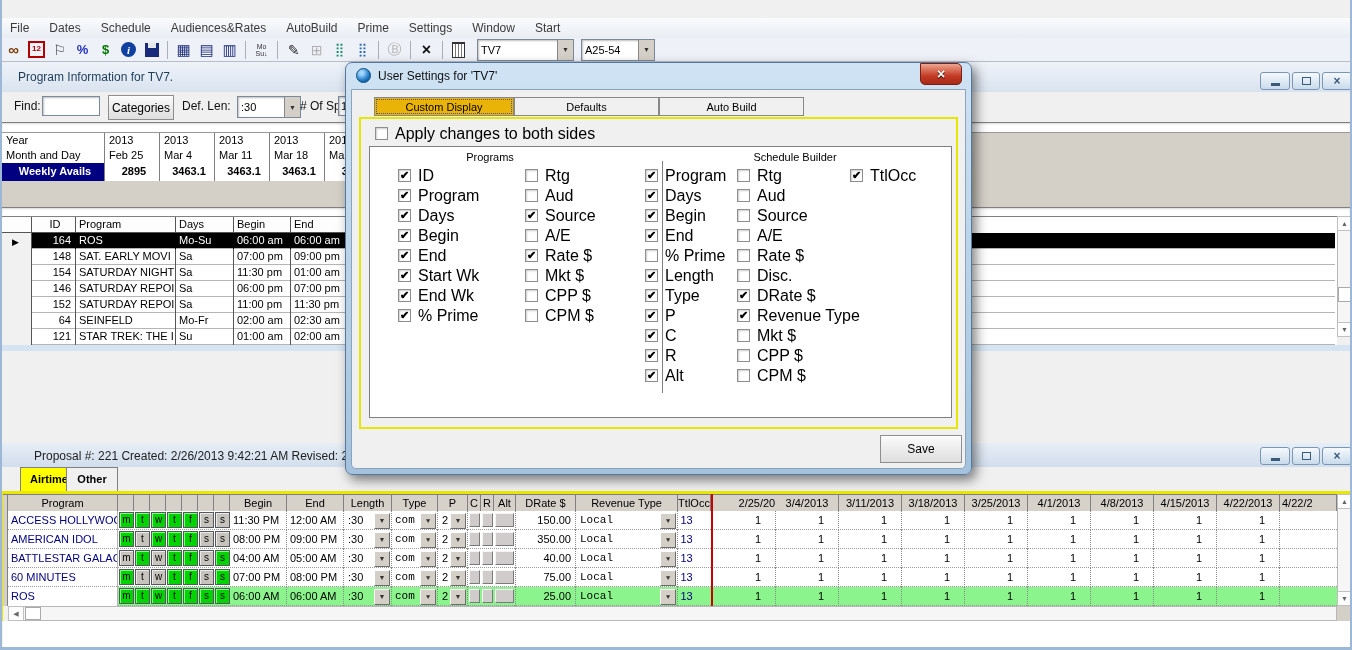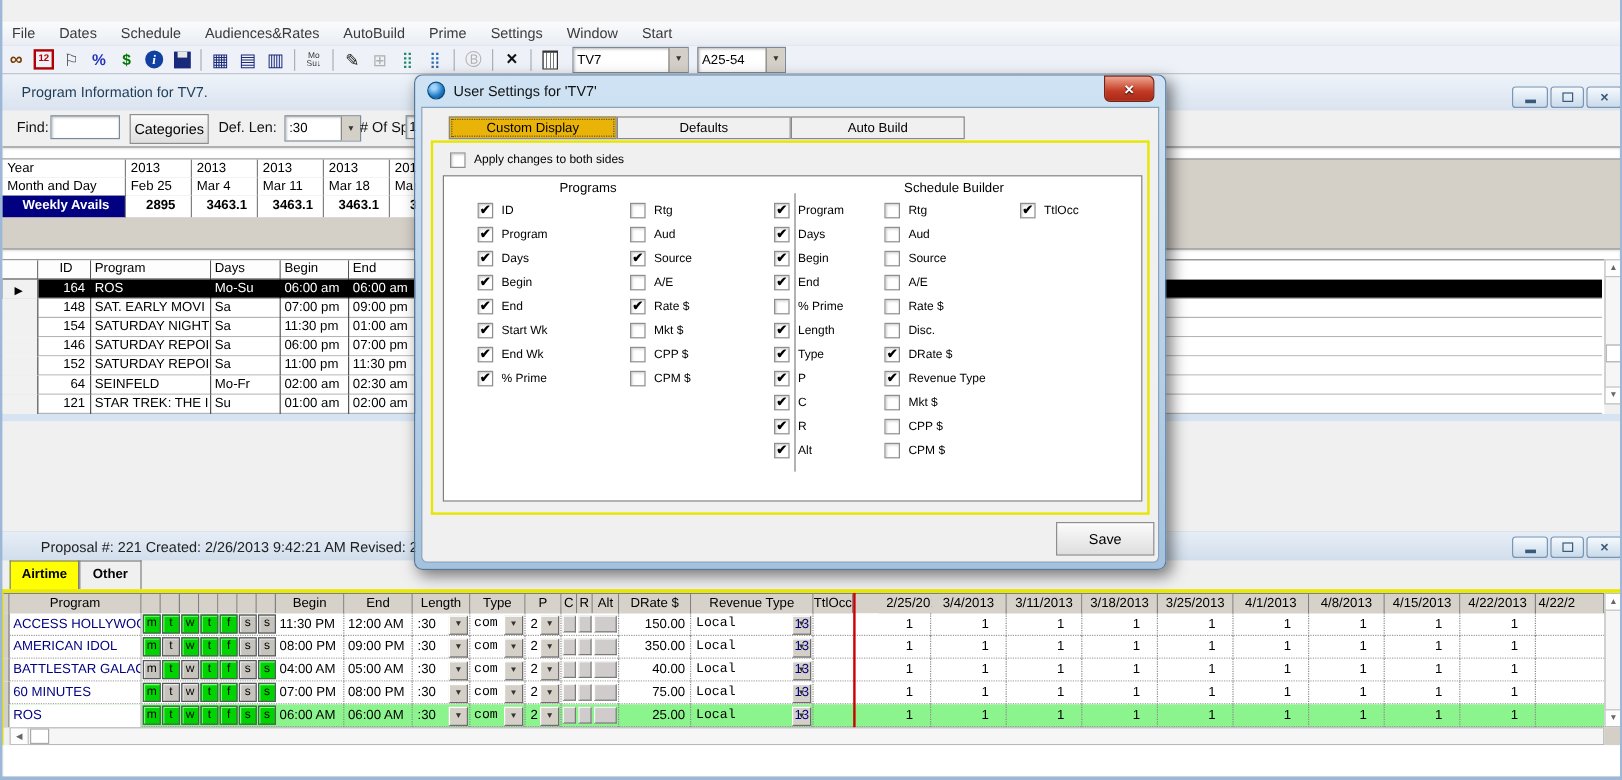--- a/index.html
+++ b/index.html
@@ -106,21 +106,21 @@
   .dtab.selt{background:#eab308;outline:1px dotted #555;outline-offset:-3px;}
   .dcontent{position:absolute;left:7px;top:27px;width:599px;height:312px;border:2px solid #e6e600;background:#f0f0f0;box-sizing:border-box;}
   .whitebox{position:absolute;left:8px;top:27px;width:581px;height:270px;background:#fff;border:1px solid #808080;}
   .grphead{position:absolute;top:4px;font-size:11px;text-align:center;}
   .vdivider{position:absolute;left:292px;top:14px;width:1px;height:232px;background:#808080;}
   .cbcol{position:absolute;display:flex;flex-direction:column;}
   .cbrow{display:flex;align-items:center;gap:7px;margin-bottom:7px;height:13px;}
   .cb{width:13px;height:13px;background:#fff;border:1px solid #8e8e8e;box-shadow:inset 1px 1px 2px rgba(0,0,0,.2);
       box-sizing:border-box;flex:0 0 13px;text-align:center;}
   .cb.on::after{content:"✔";font-size:11px;line-height:11px;font-weight:bold;color:#000;display:block;}
-  .cblab{font-size:10px;white-space:nowrap;}
+  .cblab{font-size:16px;white-space:nowrap;}
 
   
   .prwin{left:0;top:443px;width:1352px;height:207px;background:#f0f0f0;border-top:1px solid #b0b8c4;}
   .prtitle{left:0;top:443px;width:1352px;height:24px;background:linear-gradient(#e6eef7,#d2deec);}
   .prtext{left:34px;top:449px;font-size:12px;color:#222;}
   .ptab{position:absolute;top:467px;height:24px;border:1px solid #808080;border-bottom:none;font-weight:bold;
         font-size:11px;text-align:center;line-height:23px;box-sizing:border-box;}
   .ptab.selt{background:#ffff00;}
   .ybar{position:absolute;background:#e8e800;z-index:5;}
 
@@ -138,21 +138,21 @@
   .k-begin{left:230px;width:57px;padding-left:3px;}
   .k-end{left:287px;width:57px;padding-left:3px;}
   .k-len{left:344px;width:48px;padding-left:4px;}
   .k-type{left:392px;width:46px;padding-left:3px;}
   .k-p{left:438px;width:30px;padding-left:4px;}
   .k-c{left:468px;width:13px;}
   .k-r{left:481px;width:13px;}
   .k-alt{left:494px;width:22px;}
   .k-drate{left:516px;width:60px;text-align:right;padding-right:4px;}
   .k-rev{left:576px;width:102px;padding-left:4px;}
-  .k-ttl{left:662px;width:33px;color:#000080;text-align:left;padding-right:20px;}
+  .k-ttl{left:680px;width:33px;color:#000080;text-align:center;padding-right:20px;}
   .k-dt{width:63px;text-align:right;padding-right:14px;}
   .mono{font-family:"Liberation Mono",monospace;font-size:11px;}
   .day{position:absolute;top:1px;width:15px;height:16px;background:#c6c3bd;border:1px solid #55585c;
        box-shadow:inset 1px 1px 0 #ebebeb;color:#000;text-align:center;font-size:10px;line-height:14px;box-sizing:border-box;}
   .day.on{background:#00d400;box-shadow:inset 1px 1px 0 #7dff7d;}
   .dd{position:absolute;right:1px;top:2px;width:14px;height:14px;background:#d4d0c8;border:1px solid;
       border-color:#fff #6d6d6d #6d6d6d #fff;display:flex;align-items:center;justify-content:center;}
   .dd::after{content:"▼";font-size:7px;color:#333;}
   .gbn{position:absolute;left:1px;top:2px;right:1px;bottom:3px;background:#cfcccb;border:1px solid;
        border-color:#f5f5f5 #7a7a7a #7a7a7a #f5f5f5;}
@@ -368,21 +368,21 @@
   <div class="a" style="left:0;top:345px;width:1352px;height:6px;background:#d6e4f2"></div>
 
   <div class="a prwin"></div>
   <div class="a prtitle"></div>
   <div class="a prtext">Proposal #: 221    Created: 2/26/2013 9:42:21 AM   Revised: 2</div>
   <div class="a wbgroup" style="left:1260px;top:447px;">
     <span class="wb wb-min" style="height:16px"></span>
     <span class="wb wb-max" style="height:16px;width:26px"></span>
     <span class="wb wb-close" style="height:16px"></span>
   </div>
-  <div class="ptab selt" style="left:8px;width:58px">Airtime</div>
+  <div class="ptab selt" style="left:20px;width:58px">Airtime</div>
   <div class="ptab" style="left:66px;width:52px;background:#f0f0f0">Other</div>
   <div class="ybar" style="left:0;top:491px;width:1352px;height:3px"></div>
   <div class="ybar" style="left:0;top:491px;width:3px;height:130px"></div>
 
   <div class="ghead">
     <div class="gh" style="left:0;width:8px"></div>
     <div class="gh" style="left:8px;width:110px">Program</div>
     <div class="gh" style="left:118px;width:16px"></div>
       <div class="gh" style="left:134px;width:16px"></div>
     <div class="gh" style="left:150px;width:16px"></div>

